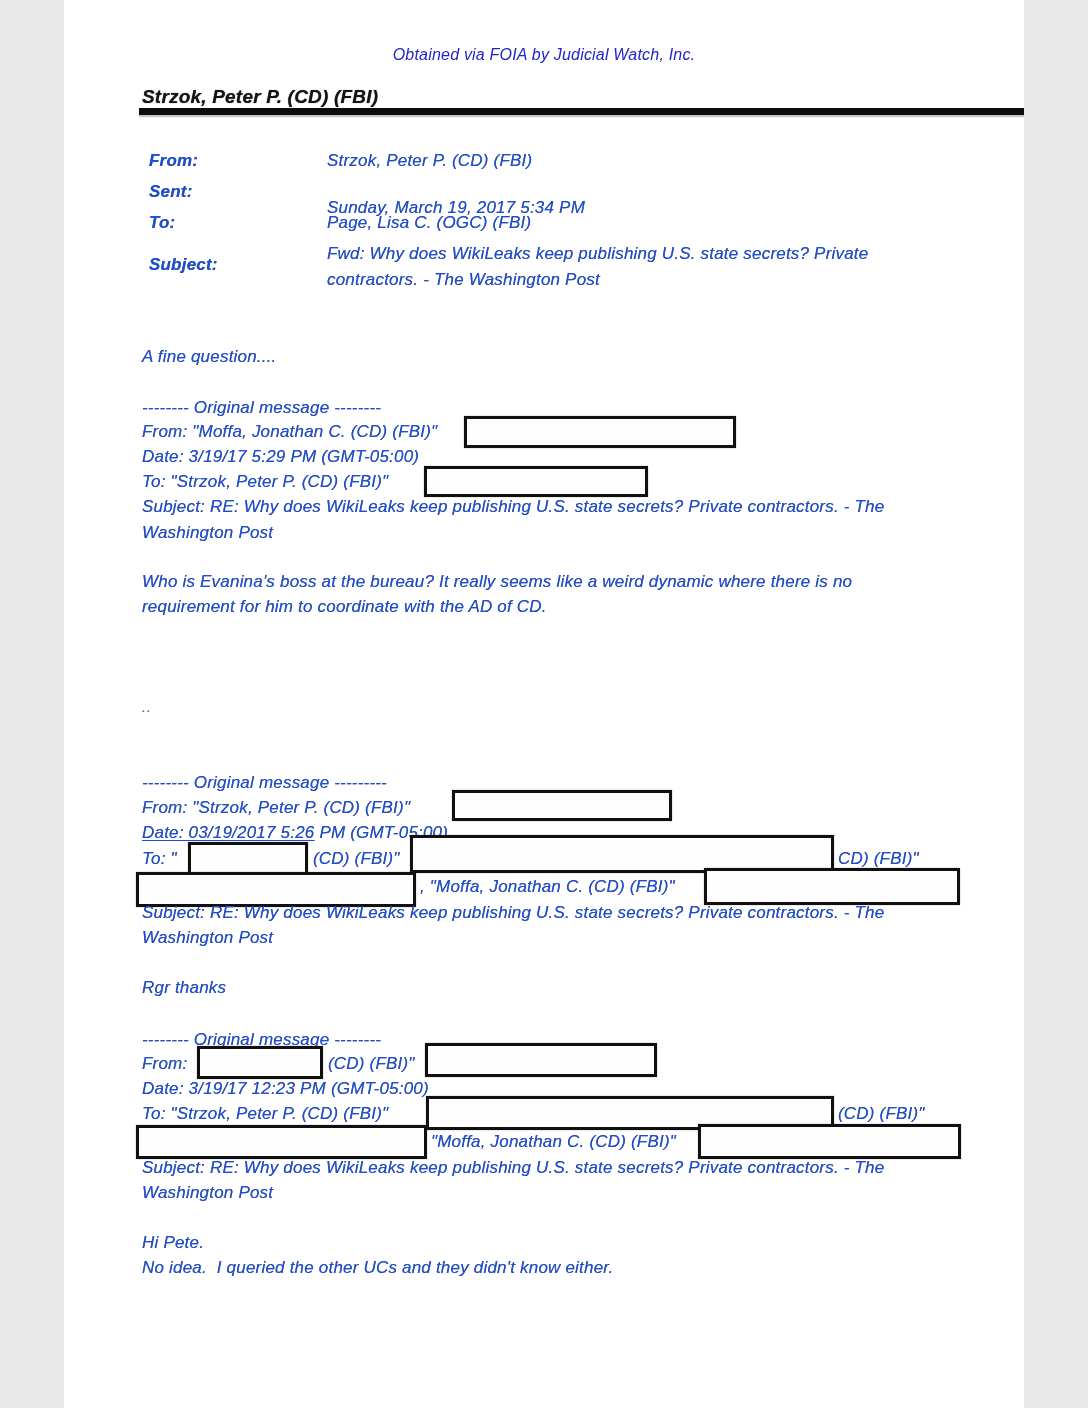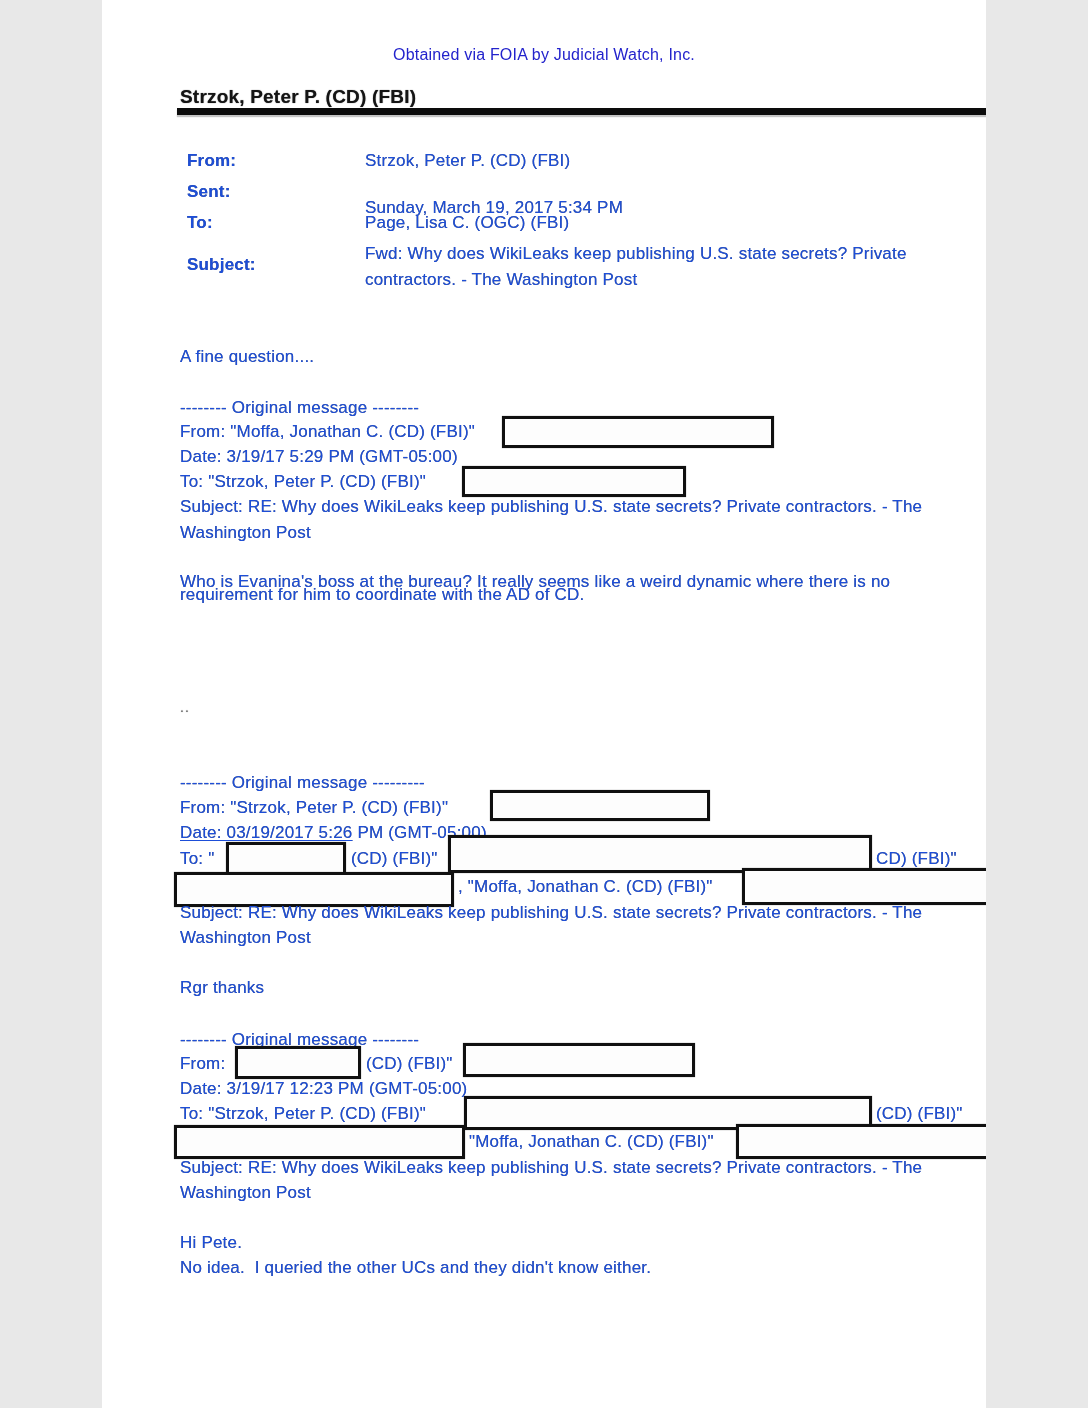--- a/index.html
+++ b/index.html
@@ -1,19 +1,20 @@
 <!DOCTYPE html>
 <html><head>
 <meta charset="utf-8">
 <style>
   html,body { margin:0; padding:0; background:#e8e8e8; }
   .page {
-    position:relative; width:884px; height:1408px; background:#ffffff;
+    position:relative; width:960px; height:1408px; background:#ffffff;
     font-family:"Liberation Sans", sans-serif; color:#242424; overflow:hidden;
     margin:0 auto;
+    font-style:italic;
   }
   
   .t {
     position:absolute; font-size:17px; letter-spacing:0.2px; line-height:22px;
     white-space:pre; color:#1d4ed8; text-shadow:0 0 0.6px rgba(30,30,30,0.65);
   }
   .bold { font-weight:bold; }
   .u { text-decoration:underline; text-underline-offset:2px; }
   .watermark {
     position:absolute; top:46px; left:0; width:100%; text-align:center;
@@ -73,21 +74,21 @@
   <div>
     <span class="t" style="left:78px; top:397px;">-------- Original message --------</span>
     <span class="t" style="left:78px; top:421px;">From: "Moffa, Jonathan C. (CD) (FBI)"</span>
     <div class="redact" style="left:400px; top:416px; width:266px; height:26px;"></div>
     <span class="t" style="left:78px; top:446px;">Date: 3/19/17 5:29 PM (GMT-05:00)</span>
     <span class="t" style="left:78px; top:471px;">To: "Strzok, Peter P. (CD) (FBI)"</span>
     <div class="redact" style="left:360px; top:466px; width:218px; height:25px;"></div>
     <span class="t" style="left:78px; top:496px;">Subject: RE: Why does WikiLeaks keep publishing U.S. state secrets? Private contractors. - The</span>
     <span class="t" style="left:78px; top:522px;">Washington Post</span>
     <span class="t" style="left:78px; top:571px;">Who is Evanina's boss at the bureau? It really seems like a weird dynamic where there is no</span>
-    <span class="t" style="left:78px; top:584px;text-align:right;">requirement for him to coordinate with the AD of CD.</span>
+    <span class="t" style="left:78px; top:596px;text-align:right;">requirement for him to coordinate with the AD of CD.</span>
   </div>
 
   <span class="stub">..</span>
 
   <div>
     <span class="t" style="left:78px; top:772px;">-------- Original message ---------</span>
     <span class="t" style="left:78px; top:797px;">From: "Strzok, Peter P. (CD) (FBI)"</span>
     <div class="redact" style="left:388px; top:790px; width:214px; height:25px;"></div>
     <span class="t" style="left:78px; top:822px;"><span class="u">Date: 03/19/2017 5:26</span><span> PM (GMT-05:00)</span></span>
     <span class="t" style="left:78px; top:848px;">To: "</span>

